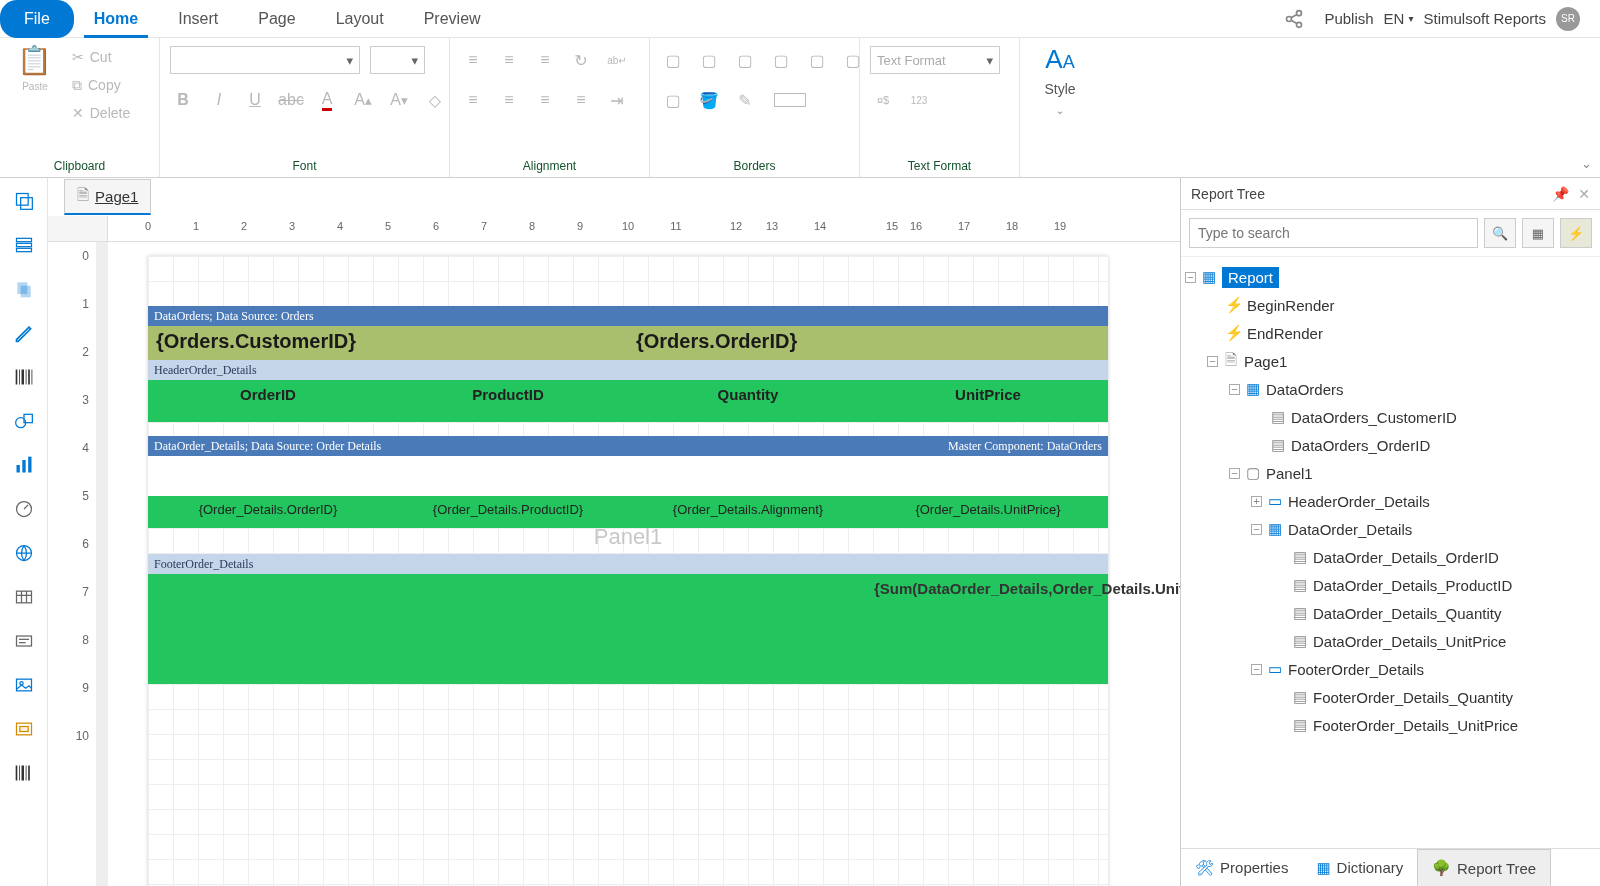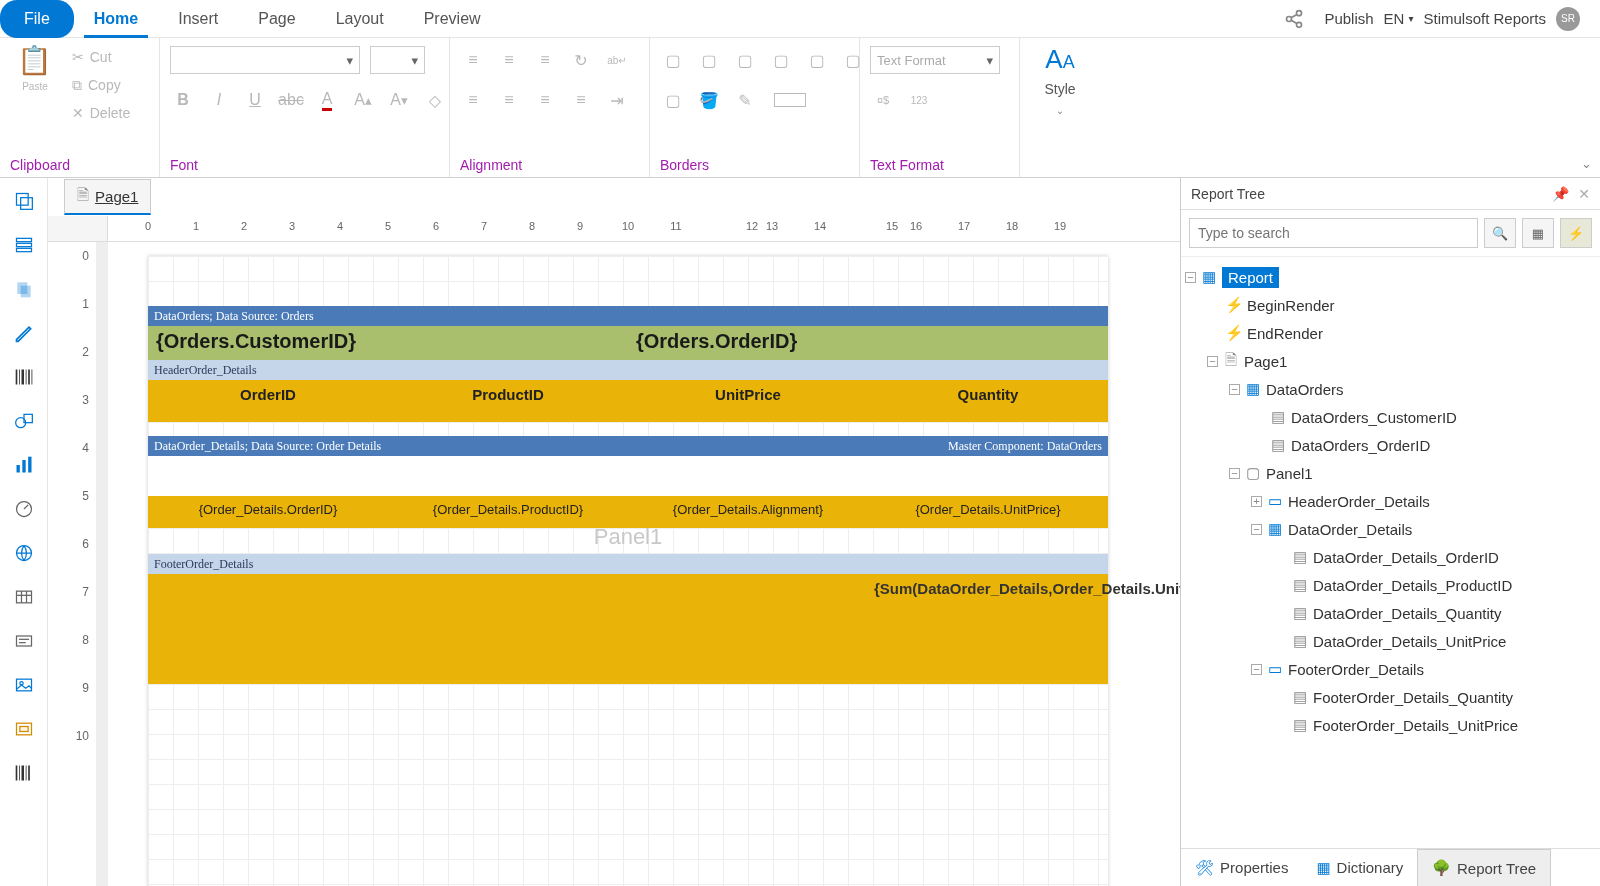--- a/index.html
+++ b/index.html
@@ -14,21 +14,21 @@
   .menubar-right { margin-left: auto; display: flex; align-items: center; gap: 10px; padding-right: 20px; }
   .menubar-right .share-icon { color: #666; font-size: 18px; margin-right: 10px; }
   .menubar-right .lang { display: flex; align-items: center; gap: 4px; color: #444; font-size: 15px; }
   .menubar-right .brand { font-size: 15px; color: #444; }
   .avatar { width: 24px; height: 24px; border-radius: 50%; background: #999; color: #fff; font-size: 10px; display: flex; align-items: center; justify-content: center; }
   
   
   .ribbon { height: 140px; display: flex; border-bottom: 1px solid #d0d0d0; position: relative; }
   .ribbon-group { display: flex; flex-direction: column; padding: 6px 10px 4px; border-right: 1px solid #e5e5e5; }
   .ribbon-group-body { flex: 1; display: flex; align-items: flex-start; gap: 8px; }
-  .ribbon-group-label { font-size: 14px; color: #a21caf; padding-top: 4px; }
+  .ribbon-group-label { text-align: center; font-size: 12px; color: #14532d; padding-top: 4px; }
   .ribbon-bigbtn { display: flex; flex-direction: column; align-items: center; justify-content: center; width: 50px; color: #b8b8b8; }
   .ribbon-bigbtn .icon { font-size: 28px; }
   .ribbon-bigbtn .lbl { font-size: 10px; margin-top: 4px; }
   .ribbon-smallbtn { display: flex; align-items: center; gap: 6px; height: 26px; padding: 0 4px; color: #b8b8b8; font-size: 14px; }
   .ribbon-col { display: flex; flex-direction: column; gap: 2px; }
   .ribbon-row { display: flex; align-items: center; gap: 10px; height: 32px; }
   .combo { height: 28px; border: 1px solid #ccc; background: #fff; display: flex; align-items: center; padding: 0 6px; color: #aaa; position: relative; }
   .combo .chev { margin-left: auto; color: #666; }
   .fontname { width: 190px; }
   .fontsize { width: 55px; }
@@ -59,21 +59,21 @@
   .ruler-v .tick{ position:absolute; right:18px; font-size:12px; color:#666; transform:translateY(-50%);}
   
   .page-surface{ flex:1; position:relative; background:#fff; overflow:auto;}
   .page{ position:absolute; left:40px; top:14px; width:960px; background:#fff; box-shadow:0 0 4px rgba(0,0,0,0.2);}
   .grid{ background-image: linear-gradient(#eee 1px, transparent 1px), linear-gradient(90deg, #eee 1px, transparent 1px); background-size: 25px 25px;}
   .band-header{ height:20px; font-size:12px; padding:2px 6px; display:flex; align-items:center;font-family:Liberation Serif, serif;}
   .band-blue{ background:#4a7ab8; color:#fff;}
   .band-green{ background:#aabf6e; color:#1a1a1a; font-weight:bold; font-size:20px; height:34px; display:flex;}
   .band-green .cell{ flex:1; padding:4px 8px;}
   .band-lightblue{ background:#c5d5ea; color:#2a3a5a;}
-  .band-paleblue{ background:#eab308;}
+  .band-paleblue{ background:#22c55e;}
   .band-row{ display:flex;}
   .band-row .cell{ flex:1; padding:6px 8px; font-size:15px; text-align:center; font-weight:bold; color:#222;}
   .band-row.data .cell{ font-weight:normal; font-size:13px;}
   .band-blue .right{ margin-left:auto;}
   .panel-watermark{ position:absolute; left:50%; transform:translateX(-50%); color:#c8c8c8; font-size:22px; pointer-events:none;}
   .footer-sum{ text-align:center; font-weight:bold; font-size:15px; padding:6px; width:25%; margin-left:auto;}
   .grid-area{ height:320px;}
 
   
   .right-panel { width: 420px; border-left: 1px solid #ccc; display: flex; flex-direction: column; background:#fff;}
@@ -382,21 +382,21 @@
           <span class="tick" style="left: 136px;">2</span>
           <span class="tick" style="left: 184px;">3</span>
           <span class="tick" style="left: 232px;">4</span>
           <span class="tick" style="left: 280px;">5</span>
           <span class="tick" style="left: 328px;">6</span>
           <span class="tick" style="left: 376px;">7</span>
           <span class="tick" style="left: 424px;">8</span>
           <span class="tick" style="left: 472px;">9</span>
           <span class="tick" style="left: 520px;">10</span>
           <span class="tick" style="left: 568px;">11</span>
-          <span class="tick" style="left: 644px;">12</span>
+          <span class="tick" style="left: 628px;">12</span>
           <span class="tick" style="left: 664px;">13</span>
           <span class="tick" style="left: 712px;">14</span>
           <span class="tick" style="left: 784px;">15</span>
           <span class="tick" style="left: 808px;">16</span>
           <span class="tick" style="left: 856px;">17</span>
           <span class="tick" style="left: 904px;">18</span>
           <span class="tick" style="left: 952px;">19</span>
         </div>
     </div>
     <div class="canvas-scroll">
@@ -419,22 +419,22 @@
           <div style="height:50px;" class="grid"></div>
           <div class="band-header band-blue">DataOrders; Data Source: Orders</div>
           <div class="band-green">
             <div class="cell">{Orders.CustomerID}</div>
             <div class="cell">{Orders.OrderID}</div>
           </div>
           <div class="band-header band-lightblue">HeaderOrder_Details</div>
           <div class="band-row band-paleblue" style="height:42px;">
             <div class="cell">OrderID</div>
             <div class="cell">ProductID</div>
+            <div class="cell">Quantity</div>
             <div class="cell">UnitPrice</div>
-            <div class="cell">Quantity</div>
           </div>
           <div style="height:14px;" class="grid"></div>
           <div class="band-header band-blue" style="display:flex;">
             <span>DataOrder_Details; Data Source: Order Details</span>
             <span class="right">Master Component: DataOrders</span>
           </div>
           <div class="band-row data band-paleblue" style="height:32px;margin-top:40px;">
             <div class="cell">{Order_Details.OrderID}</div>
             <div class="cell">{Order_Details.ProductID}</div>
             <div class="cell">{Order_Details.Alignment}</div>

